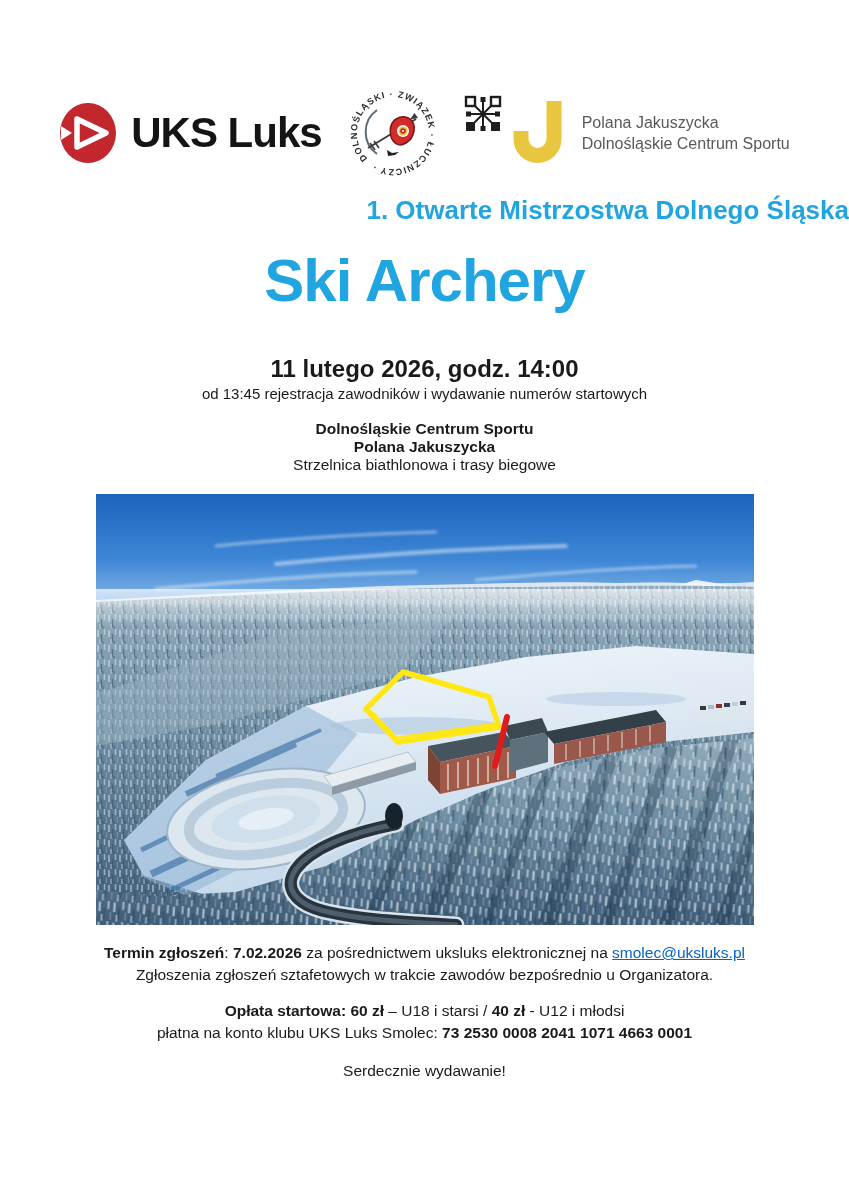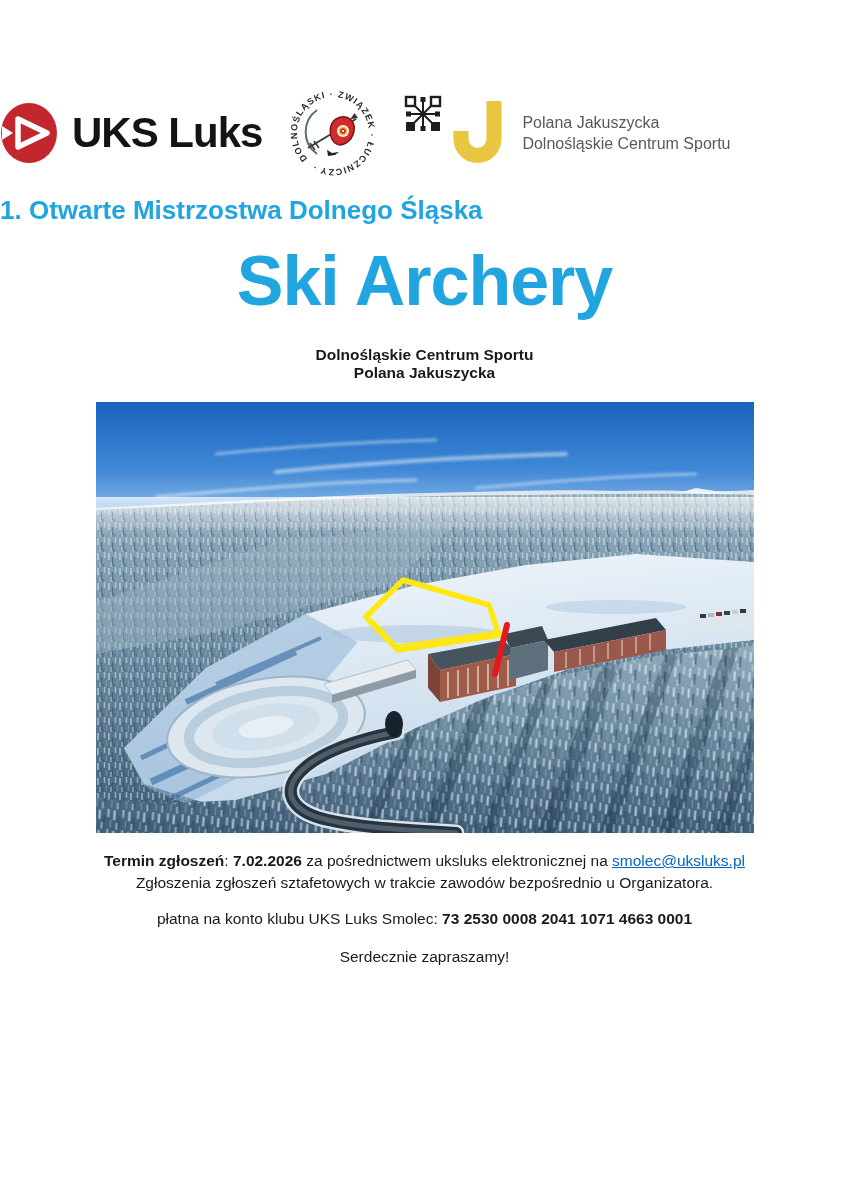--- a/index.html
+++ b/index.html
@@ -2,28 +2,28 @@
 <html style="--accent_blue: #21a5e0; --link_blue: #0563c1; --uks_red: #c1272d; --polana_yellow: #e9c63f; --polana_gray: #58595b; --annotation_yellow: #ffe713; --annotation_red: #e01b1b; --text_black: #1a1a1a;"><head>
 <meta charset="utf-8">
 <style>
   html,body{margin:0;padding:0;background:#ffffff;}
   .page{
     position:relative;width:849px;height:1200px;margin:0 auto;background:#fff;
     font-family:"Liberation Sans","DejaVu Sans",sans-serif;color:var(--text_black,#1a1a1a);
     overflow:hidden;
   }
   
-  .header{display:flex;align-items:center;gap:24px;padding-top:86px;}
+  .header{display:flex;align-items:center;justify-content:center;gap:24px;padding-top:86px;}
   .uks{display:flex;align-items:center;gap:14px;}
   .uks-name{font-size:42px;font-weight:700;letter-spacing:-1px;color:#141414;}
   .polana{display:flex;align-items:center;gap:12px;}
   .polana-text{font-size:16px;line-height:21px;color:var(--polana_gray,#58595b);}
   
-  .subtitle{margin-top:12px;text-align:left;font-weight:700;font-size:26px;line-height:36px;color:var(--accent_blue,#21a5e0);}
-  .main-title{margin-top:4px;text-align:center;font-weight:700;font-size:70px;line-height:98px;letter-spacing:-1px;color:var(--accent_blue,#21a5e0);}
+  .subtitle{margin-top:12px;text-align:right;font-weight:700;font-size:26px;line-height:36px;color:var(--accent_blue,#21a5e0);}
+  .main-title{margin-top:4px;text-align:center;font-weight:700;font-size:60px;line-height:98px;letter-spacing:-1px;color:var(--accent_blue,#21a5e0);}
   .datetime{margin-top:24px;text-align:center;font-weight:700;font-size:24px;line-height:30px;}
   .reg-note{text-align:center;font-size:15px;line-height:20px;}
   .venue{margin-top:16px;text-align:center;font-size:15.5px;line-height:18px;}
   .venue div{margin:0;}
   .b{font-weight:700;margin-top:20px;}
   
   .photo-wrap{width:658px;height:431px;margin:20px auto 0;}
   .photo-wrap svg{display:block;width:658px;height:431px;}
   
   .bottom-text{text-align:center;font-size:15.5px;line-height:22px;}
@@ -92,24 +92,27 @@
       </div>
     </div>
   </div>
 
   <div class="subtitle">
     <div>1. Otwarte Mistrzostwa Dolnego Śląska</div>
   </div>
 
   <div class="main-title">Ski Archery</div>
 
+  <div class="datetime">11 lutego 2026, godz. 14:00</div>
+  <div class="reg-note">od 13:45 rejestracja zawodników i wydawanie numerów startowych</div>
 
   <div class="venue">
     <div class="b">Dolnośląskie Centrum Sportu</div>
     <div class="b">Polana Jakuszycka</div>
+    <div>Strzelnica biathlonowa i trasy biegowe</div>
   </div>
 
   <div class="photo-wrap">
     <svg viewBox="0 0 658 431" preserveAspectRatio="none">
       <defs>
         <linearGradient id="g-sky" x1="0" y1="0" x2="0" y2="1">
           <stop offset="0" stop-color="#1b63be"></stop>
             <stop offset="0.55" stop-color="#3f87d6"></stop>
           <stop offset="0.85" stop-color="#7fb2e6"></stop>
             <stop offset="1" stop-color="#b8d6f0"></stop>
@@ -265,18 +268,19 @@
       <line x1="411" y1="223" x2="399" y2="272" style="stroke:var(--annotation_red,#e01b1b)" stroke-width="6" stroke-linecap="round"></line>
     </svg>
   </div>
 
   <div class="bottom-text signup">
     <div><span class="b">Termin zgłoszeń</span><span>: </span><span class="b">7.02.2026</span><span> za pośrednictwem uksluks elektronicznej na </span><a class="email">smolec@uksluks.pl</a></div>
     <div>Zgłoszenia zgłoszeń sztafetowych w trakcie zawodów bezpośrednio u Organizatora.</div>
   </div>
 
   <div class="bottom-text fees">
+    <div><span class="b">Opłata startowa: </span><span class="b">60 zł</span><span> – U18 i starsi / </span><span class="b">40 zł</span><span> - U12 i młodsi</span></div>
     <div><span>płatna na konto klubu UKS Luks Smolec: </span><span class="b">73 2530 0008 2041 1071 4663 0001</span></div>
   </div>
 
-  <div class="bottom-text closing">Serdecznie zapraszamy!</div>
+  <div class="bottom-text closing">Serdecznie wydawanie!</div>
 
 </div>
 
 </body></html>

